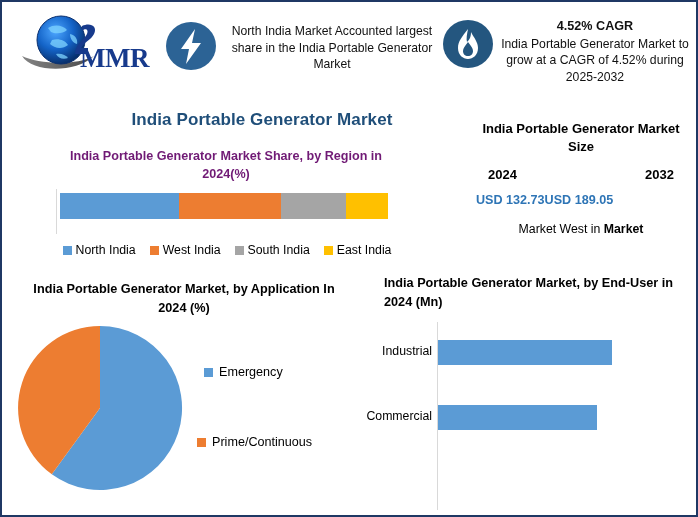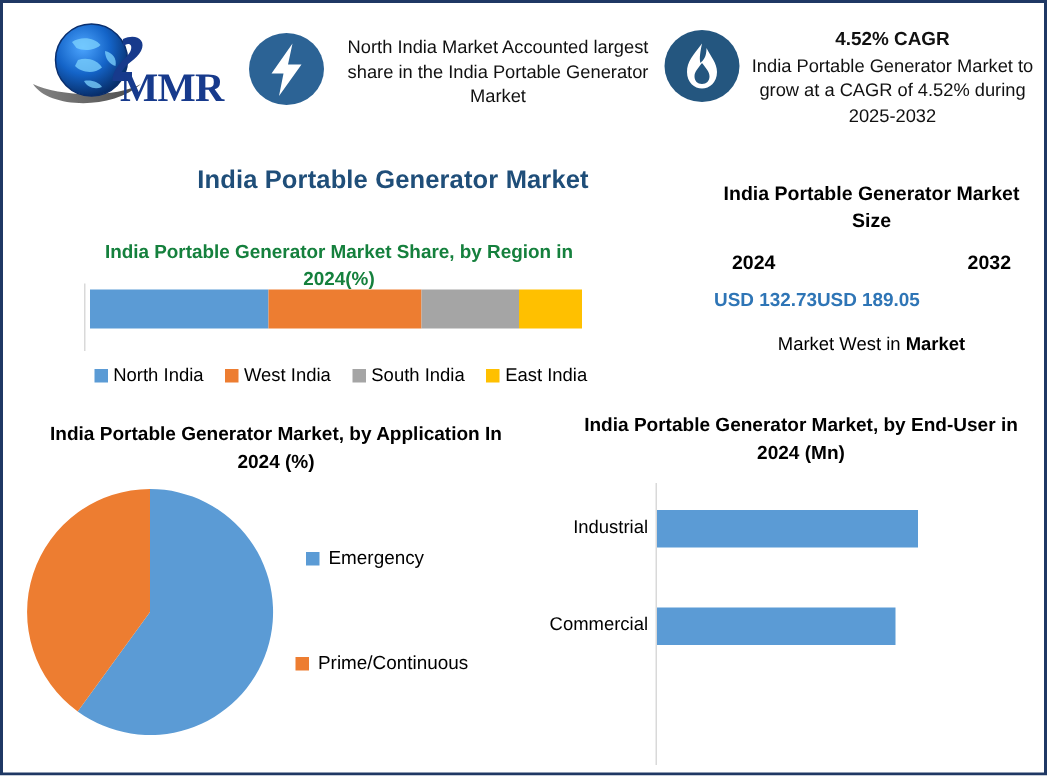--- a/index.html
+++ b/index.html
@@ -77,26 +77,26 @@
 
   
   .region-block {
     position: absolute;
     left: 24px; top: 145px;
     width: 400px;
     height: 120px;
   }
   .region-title {
     position: absolute;
-    left: 20px; top: 12px;
+    left: 20px; top: 0;
     width: 360px;
     text-align: center;
     font-size: 12.6px;
     font-weight: bold;
-    color: #15803d;
+    color: #701a75;
     line-height: 18px;
   }
   .region-plot {
     position: absolute;
     left: 30px; top: 42px;
     width: 365px;
     height: 45px;
     border-left: 1px solid #D9D9D9;
   }
   .stacked-bar {
@@ -205,21 +205,21 @@
   .bar-block {
     position: absolute;
     left: 382px; top: 272px;
     width: 312px;
     height: 243px;
   }
   .bar-title {
     position: absolute;
     left: 0; top: 0;
     width: 300px;
-    text-align: center;
+    text-align: left;
     font-size: 12.7px;
     font-weight: bold;
     color: #000000;
     line-height: 19px;
   }
   .bar-plot {
     position: absolute;
     left: 0px; top: 46px;
     width: 300px;
     height: 192px;

